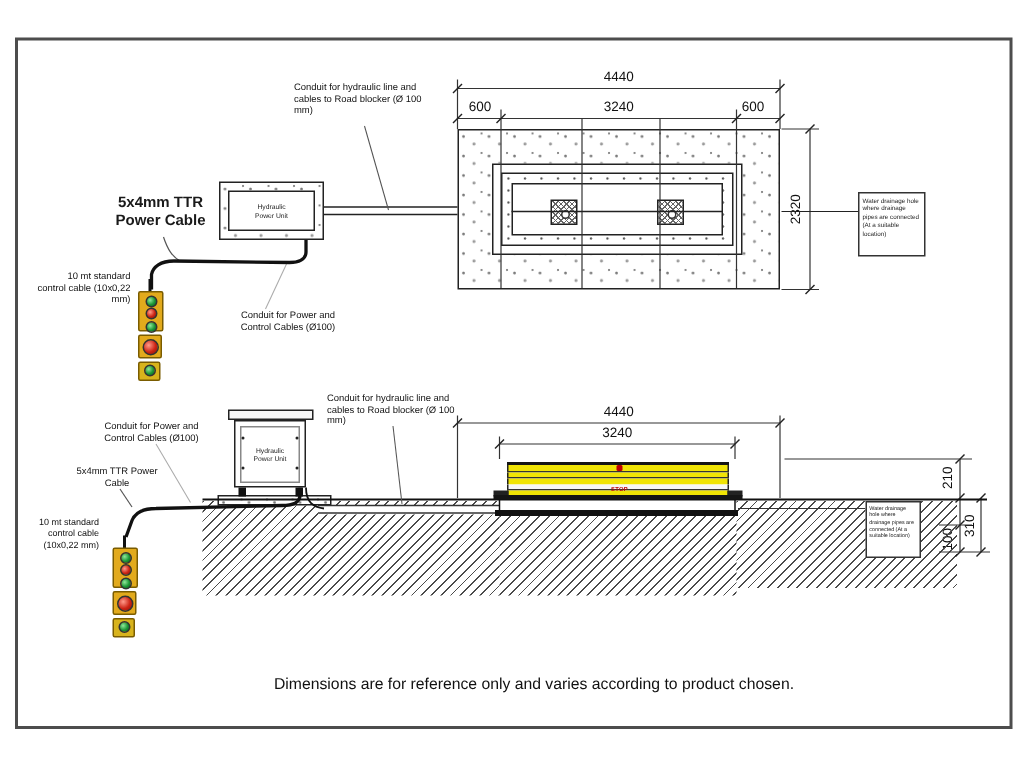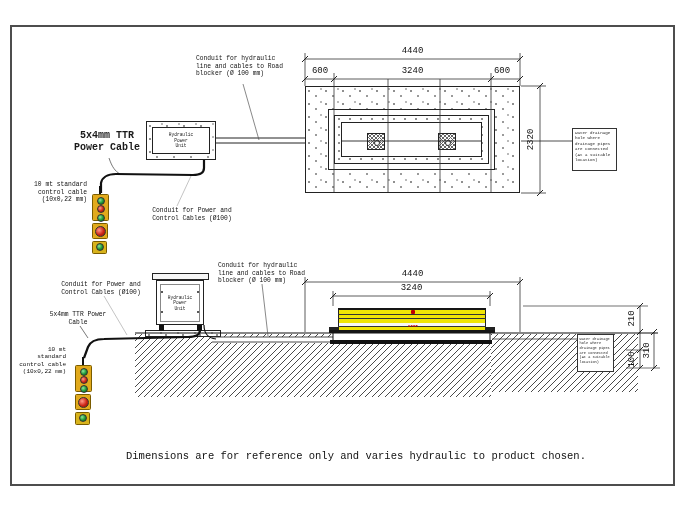--- a/index.html
+++ b/index.html
@@ -1,19 +1,19 @@
 <!DOCTYPE html>
 <html><head>
 <meta charset="utf-8">
 <style>
   * { box-sizing: border-box; margin: 0; padding: 0; }
   html,body { background:#fff; }
   .canvas {
     position: relative; width: 686px; height: 488px; background:#fff;
-    font-family: Liberation Mono, monospace; color:#222; overflow:hidden;
+    font-family: Liberation Sans, sans-serif; color:#222; overflow:hidden;
   }
   .abs { position:absolute; }
   .frame { left:10px; top:25px; width:665px; height:461px; border:2px solid #4d4d4d; }
 
   
   .stipple {
     background-color:#fff;
     background-image:
       radial-gradient(circle at 3px 4px, #777 0.6px, transparent 1.2px),
       radial-gradient(circle at 10px 9px, #999 0.7px, transparent 1.3px),
@@ -204,21 +204,21 @@
       <div class="p-btn sm green"></div>
     </div>
     <div class="p-box p-box2">
       <div class="p-btn big red"></div>
     </div>
     <div class="p-box p-box3">
       <div class="p-btn sm green"></div>
     </div>
   </div>
 
-  <div class="note" style="left:93px; top:450px; width:526px;">Dimensions are for reference only and varies hydraulic to product chosen.</div>
+  <div class="note" style="left:93px; top:450px; width:526px;">Dimensions are for reference only and varies according to product chosen.</div>
 
   <svg class="linework" width="686" height="515" viewBox="0 0 686 515">
     <g stroke="#333" stroke-width="0.8">
       <line x1="305" y1="59" x2="520" y2="59"></line>
       <line x1="305" y1="53" x2="305" y2="86"></line>
       <line x1="520" y1="53" x2="520" y2="86"></line>
       <line x1="305" y1="79" x2="520" y2="79"></line>
       <line x1="334" y1="73" x2="334" y2="192"></line>
       <line x1="491" y1="73" x2="491" y2="192"></line>
       <line x1="388" y1="79" x2="388" y2="192"></line>

